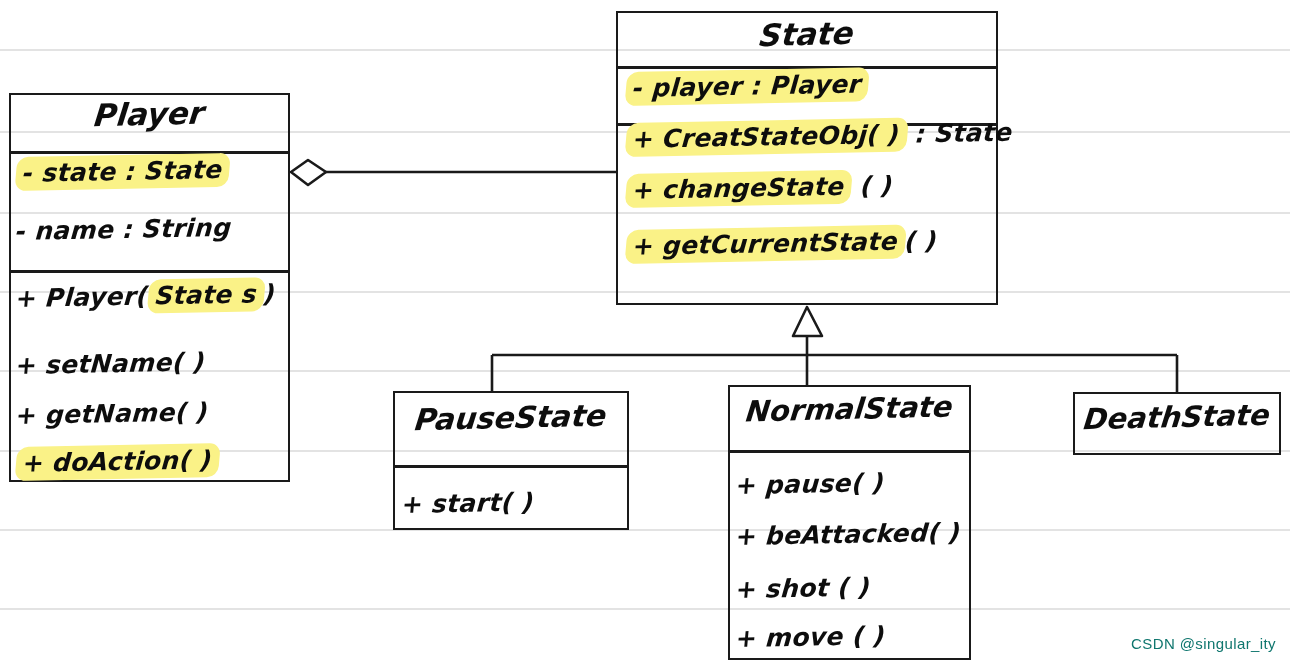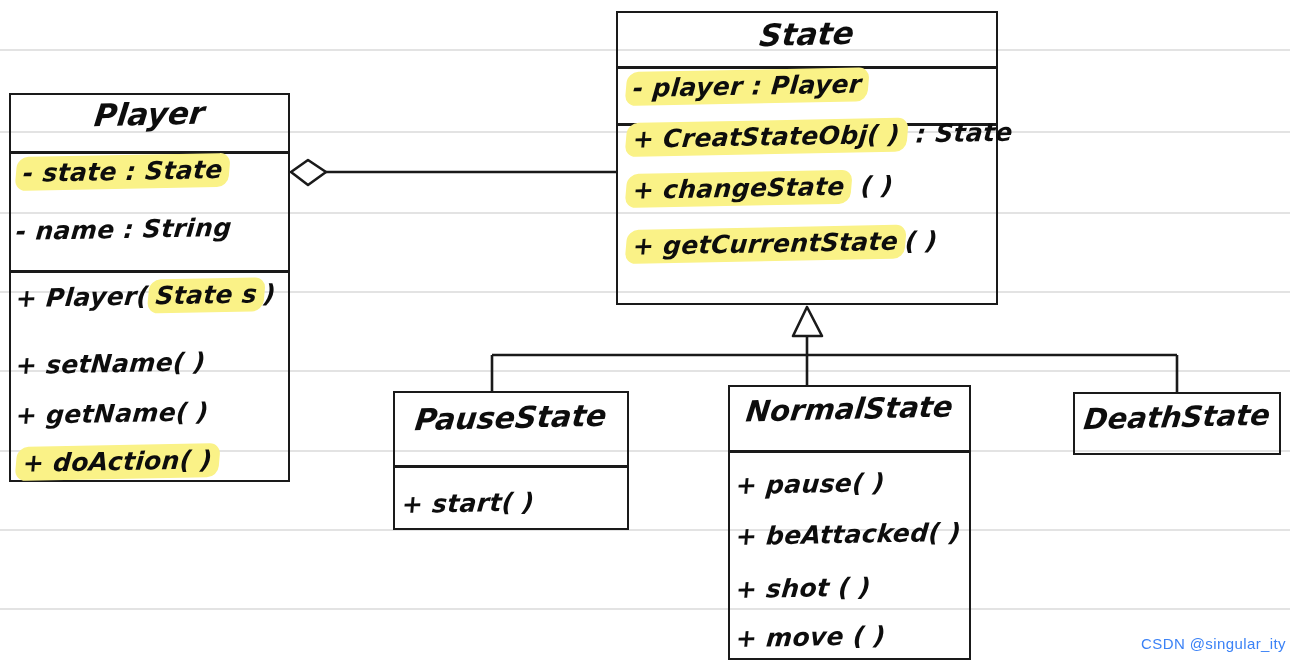--- a/index.html
+++ b/index.html
@@ -55,22 +55,22 @@
   }
   .hl{
     background:#faf287;
     border-radius:11px;
     padding:2px 7px 3px 7px;
     box-decoration-break:clone;
     -webkit-box-decoration-break:clone;
   }
   .watermark{
     position:absolute;
-    right:4px;bottom:12px;
-    color:#3b82f6;
+    right:14px;bottom:12px;
+    color:#0f766e;
     font-size:15px;
     font-family:"Liberation Sans", sans-serif;
     letter-spacing:.4px;
   }
   svg.edges{position:absolute;left:0;top:0;width:1290px;height:664px;pointer-events:none;}
 </style>
 </head>
 <body>
 
 <div id="canvas">

